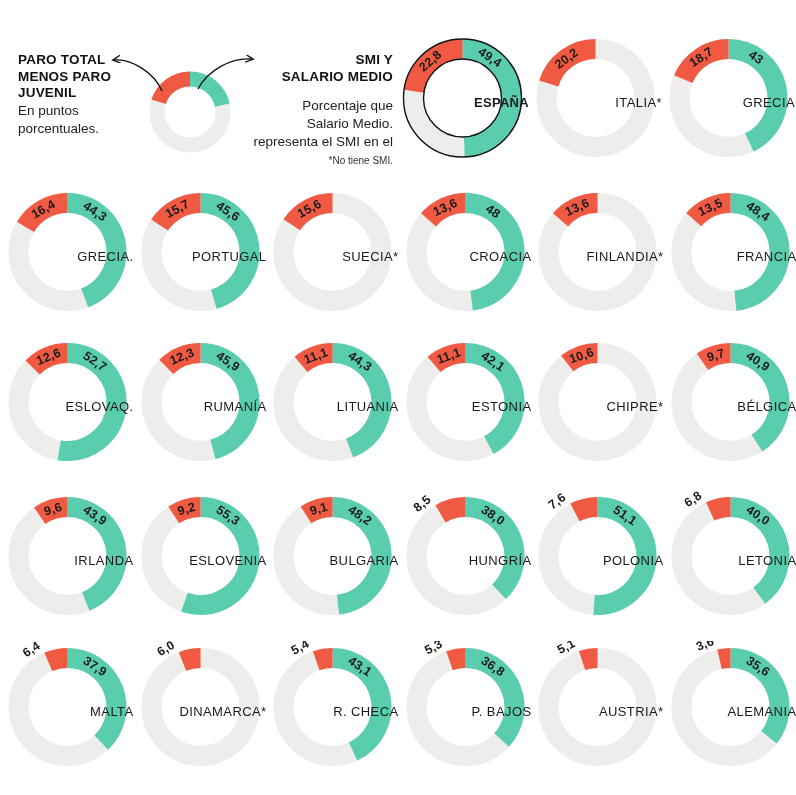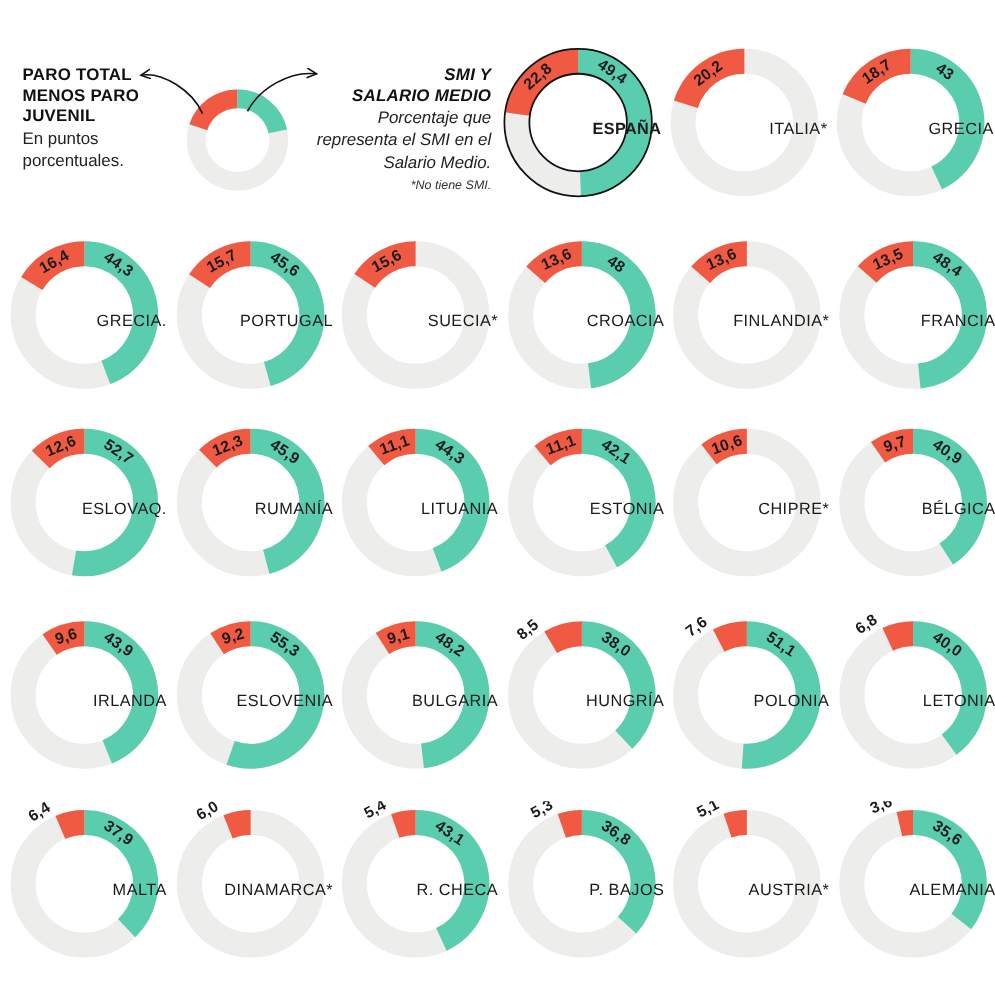--- a/index.html
+++ b/index.html
@@ -25,29 +25,28 @@
     letter-spacing:.2px;color:#111;
   }
   #legend-left .sub{
     font-size:13.5px;font-weight:normal;line-height:18px;color:#222;
     margin-top:0;
   }
 
   #legend-right{
     position:absolute;left:248px;top:52px;width:145px;
     text-align:right;
-    font-style:italic;
   }
   #legend-right .ttl{
     font-size:13.5px;font-weight:bold;line-height:16.5px;
     letter-spacing:.2px;color:#111;
   }
   #legend-right .sub{
     font-size:13.5px;font-weight:normal;line-height:18px;color:#222;
-    margin-top:0;
+    margin-top:12px;
   }
   #legend-right .note{
     font-size:10px;font-weight:normal;color:#333;margin-top:4px;
   }
 
   #legend-donut{position:absolute;left:142px;top:62px;width:96px;height:100px;}
   #legend-arrows{position:absolute;left:100px;top:44px;width:200px;height:50px;}
 
   
   #grid{position:absolute;left:0;top:0;width:796px;height:795px;}
@@ -80,22 +79,22 @@
     </div>
   </div>
 
   <div id="legend-right">
     <div class="ttl">
       <div>SMI Y</div>
       <div>SALARIO MEDIO</div>
     </div>
     <div class="sub">
       <div>Porcentaje que</div>
+      <div>Salario Medio.</div>
       <div>representa el SMI en el</div>
-      <div>Salario Medio.</div>
     </div>
     <div class="note">*No tiene SMI.</div>
   </div>
 
   <svg id="legend-donut" viewBox="0 0 96 100">
       <circle cx="48" cy="50" r="33" fill="none" stroke="#EDEDEB" stroke-width="15"></circle>
       <path d="M 48 17 A 33 33 0 0 0 16.615134962259933 39.80243918562673" fill="none" stroke="#F05A43" stroke-width="15"></path>
       <path d="M 48 17 A 33 33 0 0 1 80.27887082421559 43.13891420301394" fill="none" stroke="#5ACDAF" stroke-width="15"></path>
     </svg>
 

